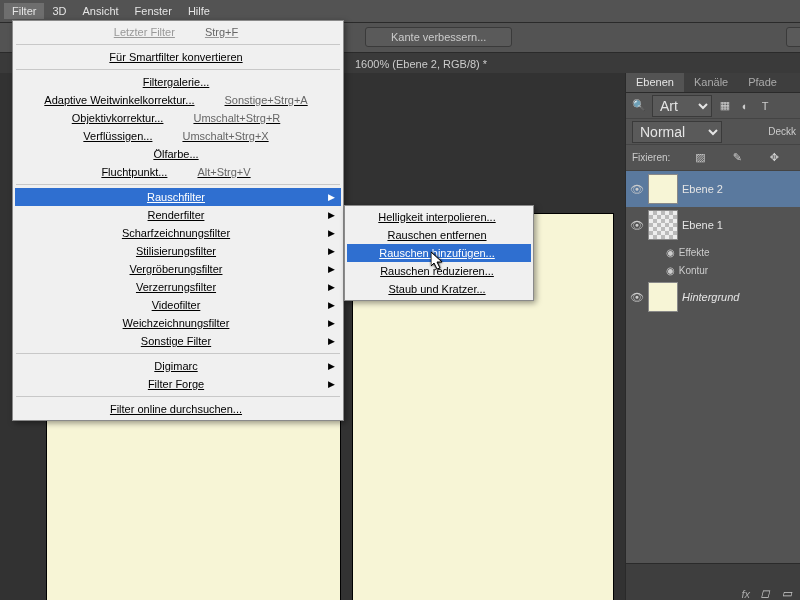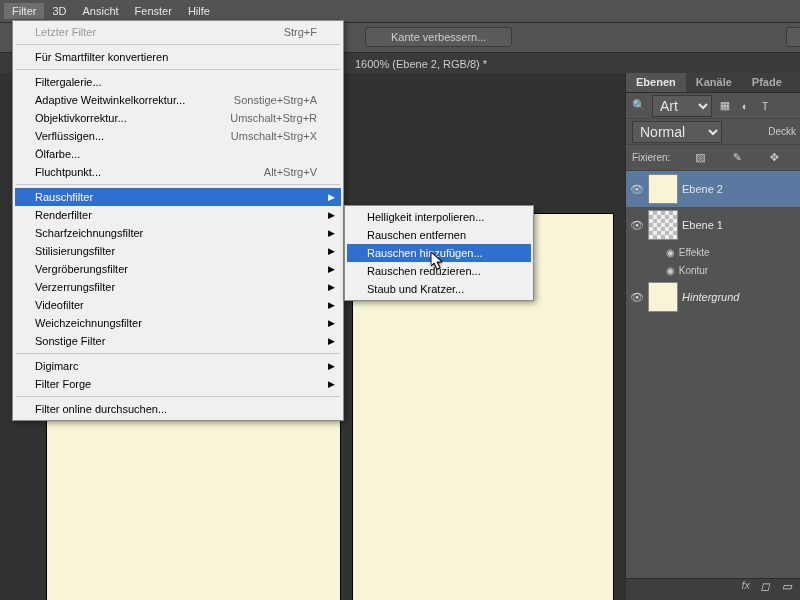--- a/index.html
+++ b/index.html
@@ -12,42 +12,42 @@
   .toolbar { background: #535353; height: 30px; border-bottom: 1px solid #2a2a2a; position: relative; }
   .toolbar .btn { position: absolute; top: 4px; background: #5a5a5a; border: 1px solid #3a3a3a; color: #ccc; padding: 3px 25px; border-radius: 3px; font-size: 11px; }
   
   .doc-tab-bar { height: 22px; background: #3a3a3a; border-bottom: 1px solid #222; display: flex; align-items: center; }
   .doc-tab { color: #ccc; padding: 3px 10px; font-size: 11px; }
   
   .canvas-area { position: absolute; top: 73px; left: 0; right: 175px; bottom: 0; background: #323232; }
   .canvas { position: absolute; background: #f7f5d6; border: 1px solid #000; }
   
   .panels { position: absolute; top: 73px; right: 0; width: 175px; bottom: 0; background: #535353; border-left: 1px solid #2a2a2a; display: flex; flex-direction: column; }
-  .panel-tabs { display: flex; height: 20px; background: #3e3e3e; border-bottom: 1px solid #2a2a2a; font-weight: bold; }
+  .panel-tabs { display: flex; height: 20px; background: #3e3e3e; border-bottom: 1px solid #2a2a2a; }
   .panel-tab { padding: 3px 10px; font-size: 11px; color: #aaa; cursor: default; }
   .panel-tab.active { background: #535353; color: #e5e5e5; }
   
   .panel-row { display: flex; align-items: center; padding: 3px 6px; gap: 6px; border-bottom: 1px solid #444; height: 26px; }
   .panel-row select { background: #5a5a5a; color: #e5e5e5; border: 1px solid #3a3a3a; font-size: 14px; padding: 1px 3px; }
   .icon-slot { width: 14px; height: 14px; display: inline-flex; align-items: center; justify-content: center; color: #ccc; }
   
   .layers { flex: 1; overflow: auto; }
   .layer-row { display: flex; align-items: center; padding: 2px 4px; gap: 4px; min-height: 36px; }
   .layer-row.active { background: #5a799e; }
   .eye { width: 14px; height: 14px; }
   .thumb { width: 30px; height: 30px; border: 1px solid #888; background: #f7f5d6; }
   .thumb.checker { background-image: linear-gradient(45deg,#bbb 25%,transparent 25%),linear-gradient(-45deg,#bbb 25%,transparent 25%),linear-gradient(45deg,transparent 75%,#bbb 75%),linear-gradient(-45deg,transparent 75%,#bbb 75%); background-size: 8px 8px; background-position:0 0,0 4px,4px -4px,-4px 0; background-color:#eee; }
   .layer-name { font-size: 11px; }
   .layer-sub { font-size: 10px; padding-left: 40px; color: #ccc; display:flex; align-items:center; gap:4px; height:18px; }
   
-  .panel-footer { height: 22px; background: #3e3e3e; border-top: 1px solid #2a2a2a; display:flex; justify-content:flex-end; align-items:flex-start; padding:0 6px; gap:8px; color:#aaa; font-style: italic; }
+  .panel-footer { height: 37px; background: #3e3e3e; border-top: 1px solid #2a2a2a; display:flex; justify-content:flex-end; align-items:flex-end; padding:0 6px; gap:8px; color:#aaa; font-style: italic; }
   
   
   .menu { position: absolute; background: #f0f0f0; color: #000; border: 1px solid #8a8a8a; box-shadow: 2px 2px 6px rgba(0,0,0,0.4); z-index: 100; padding: 2px; }
-  .menu-item { display: flex; justify-content: space-between; align-items: center; padding: 3px 24px 3px 20px; font-size: 11px; white-space: nowrap; cursor: default; position: relative; }
+  .menu-item { display: flex; justify-content: center; align-items: center; padding: 3px 24px 3px 20px; font-size: 11px; white-space: nowrap; cursor: default; position: relative; text-decoration: underline; }
   .menu-item.highlight { background: #2f6fd0; color: #fff; }
   .menu-item.disabled { color: #999; }
   .menu-sep { height: 1px; background: #c8c8c8; margin: 3px 1px; }
   .menu-item .arrow { position: absolute; right: 6px; font-size: 9px; }
   .menu-item .shortcut { color: #666; margin-left: 30px; font-size: 11px; }
   
   .cursor { position: absolute; z-index: 200; pointer-events:none; }
   .cursor svg { filter: drop-shadow(0 0 1px #000); }
   .label { color: #ccc; font-size: 10px; }
   .deckk { color:#ccc; font-size:10px; position:absolute; right:4px; }

